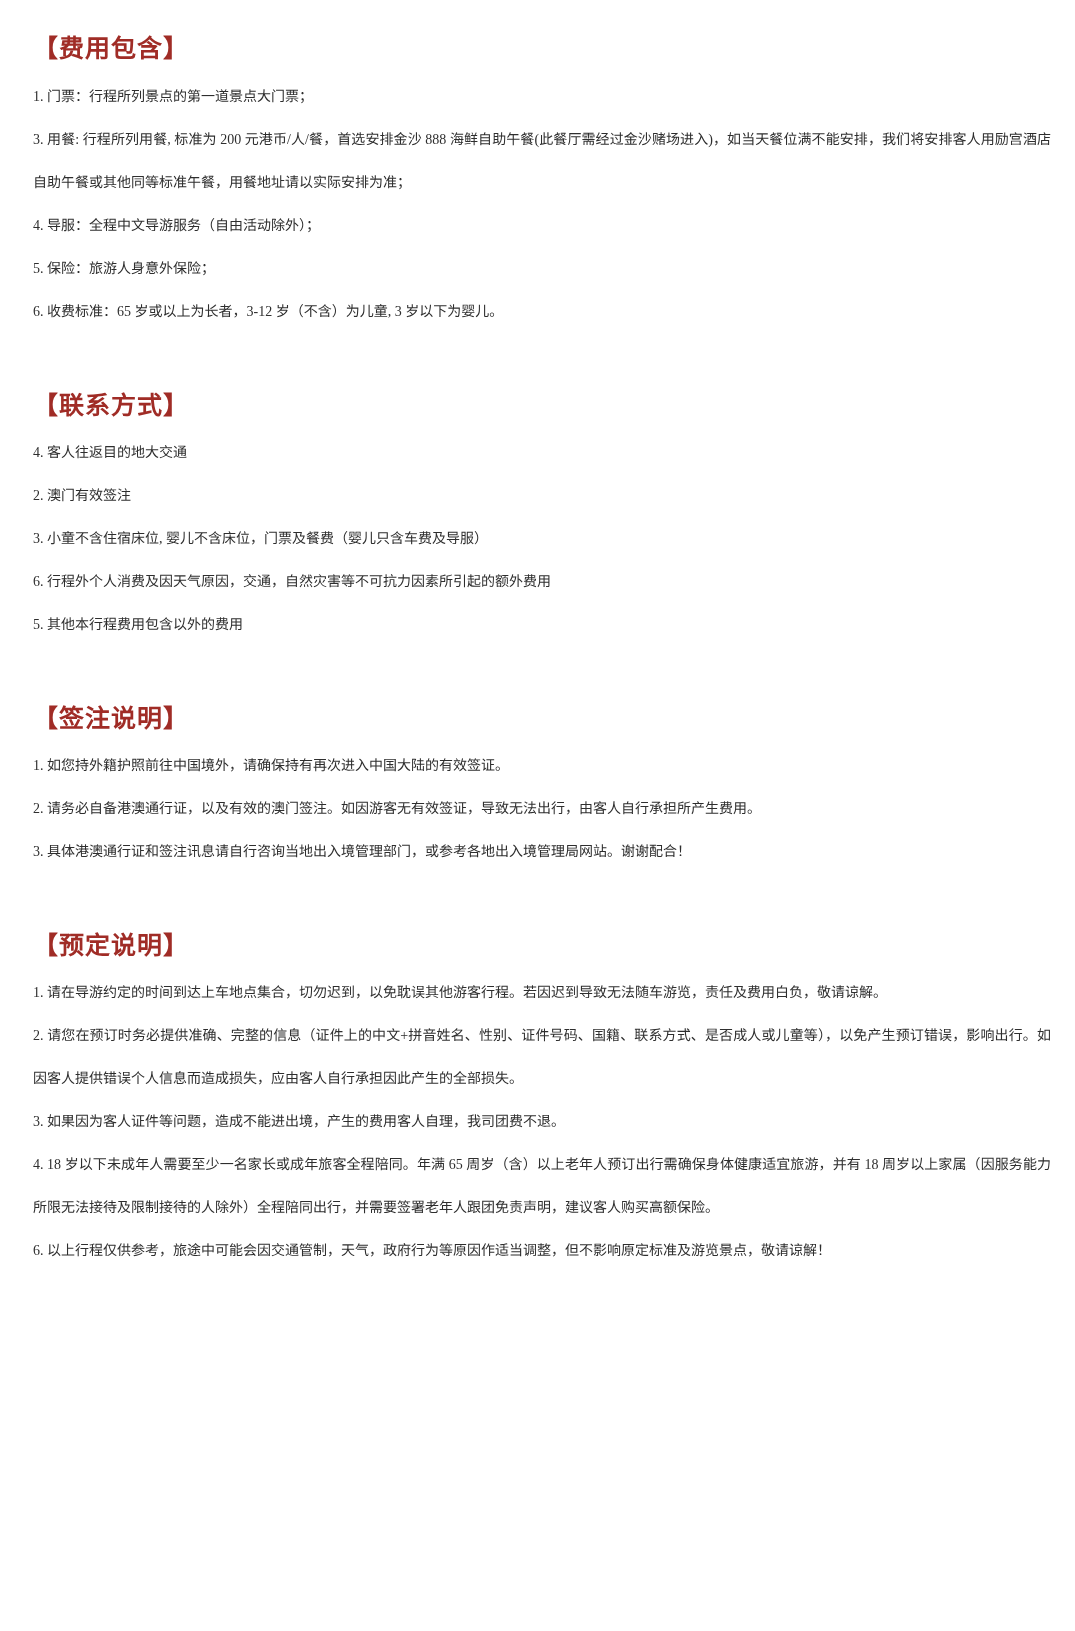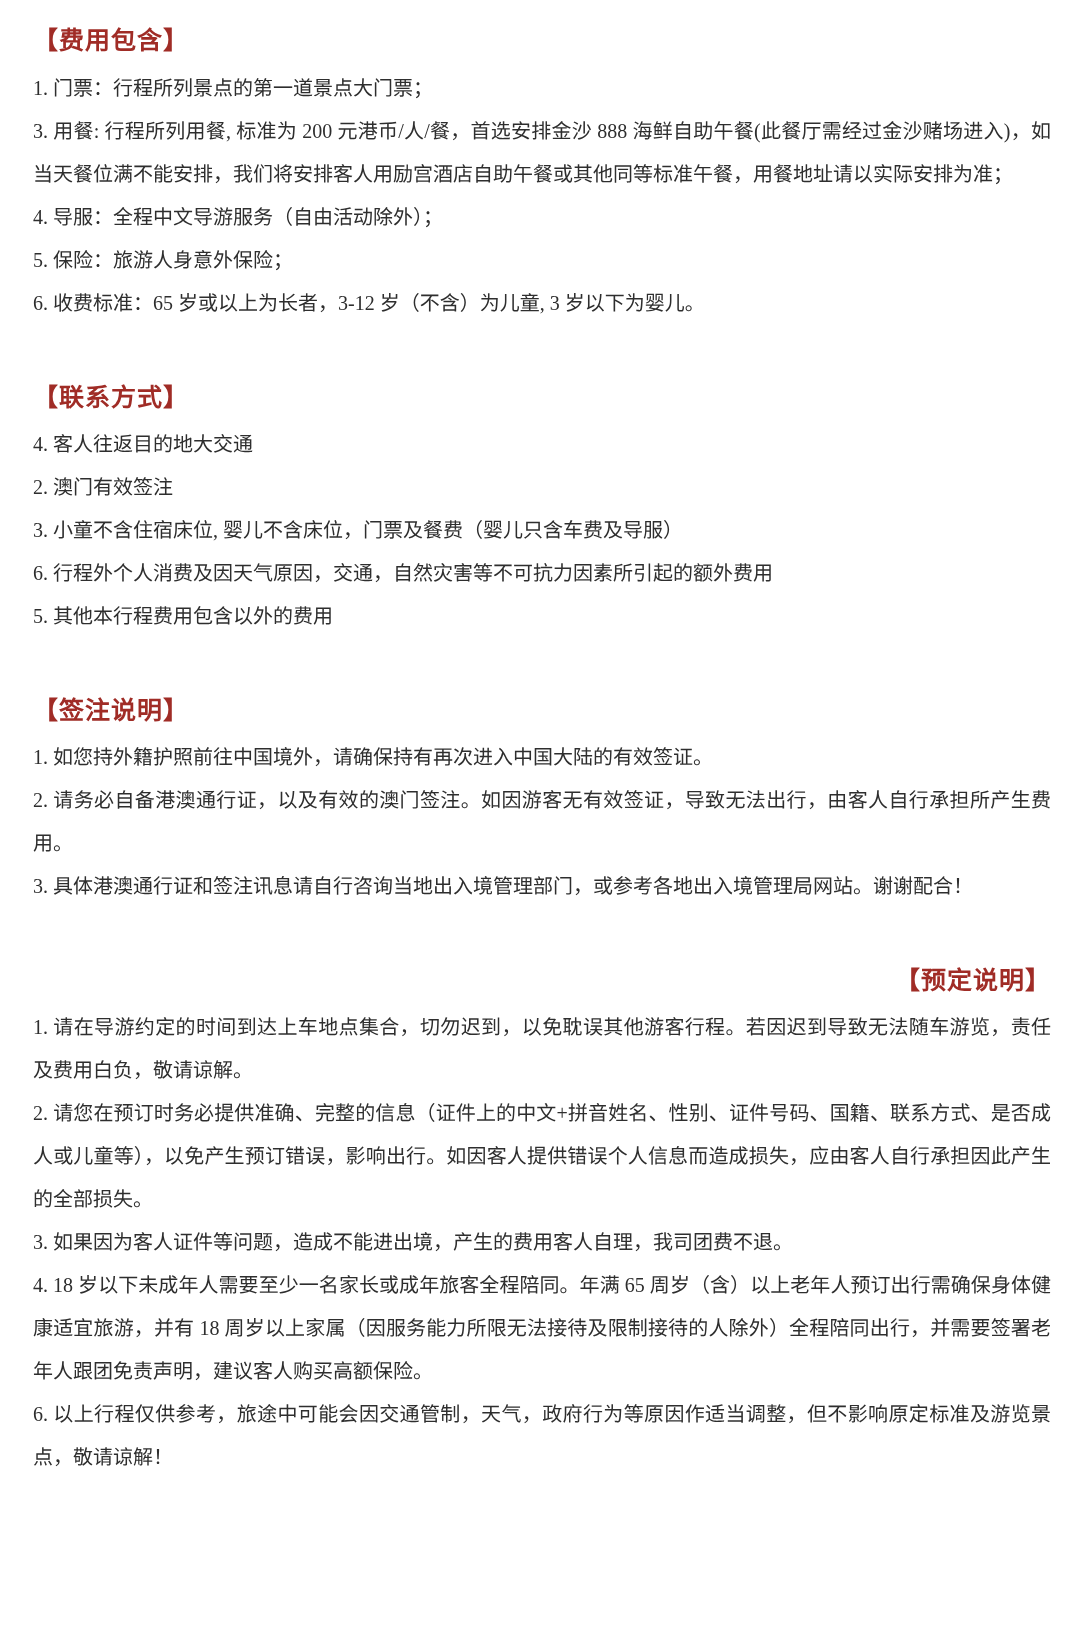--- a/index.html
+++ b/index.html
@@ -17,24 +17,24 @@
     font-family: "Liberation Serif", "DejaVu Serif", serif;
     color: #2e2e2e;
   }
   .section { margin: 0; }
   .section-title {
     font-size: 25px;
     font-weight: bold;
     margin: 52px 0 10px 0;
     letter-spacing: 1px;
   }
-  .section:first-of-type .section-title { margin-top: 4px; font-family: Liberation Mono, monospace; }
+  .section:first-of-type .section-title { margin-top: 12px; font-family: Liberation Mono, monospace; }
   .section-items { margin: 0; }
   .item {
-    font-size: 20px;
+    font-size: 14px;
     line-height: 43px;
     margin: 0;
     text-align: justify;
     text-justify: inter-ideograph;
     word-break: break-all;
   }
 </style>
 </head>
 <body>
 
@@ -76,21 +76,21 @@
     <div class="section-items">
   <p class="item">1. 如您持外籍护照前往中国境外，请确保持有再次进入中国大陆的有效签证。</p>
 
   <p class="item">2. 请务必自备港澳通行证，以及有效的澳门签注。如因游客无有效签证，导致无法出行，由客人自行承担所产生费用。</p>
 
   <p class="item">3. 具体港澳通行证和签注讯息请自行咨询当地出入境管理部门，或参考各地出入境管理局网站。谢谢配合！</p>
 </div>
   </section>
 
   <section class="section">
-    <h2 class="section-title" style="color: rgb(160, 44, 38); text-align: right;">【预定说明】</h2>
+    <h2 class="section-title" style="color: rgb(160, 44, 38);">【预定说明】</h2>
     <div class="section-items">
   <p class="item">1. 请在导游约定的时间到达上车地点集合，切勿迟到，以免耽误其他游客行程。若因迟到导致无法随车游览，责任及费用白负，敬请谅解。</p>
 
   <p class="item">2. 请您在预订时务必提供准确、完整的信息（证件上的中文+拼音姓名、性别、证件号码、国籍、联系方式、是否成人或儿童等），以免产生预订错误，影响出行。如因客人提供错误个人信息而造成损失，应由客人自行承担因此产生的全部损失。</p>
 
   <p class="item">3. 如果因为客人证件等问题，造成不能进出境，产生的费用客人自理，我司团费不退。</p>
 
   <p class="item">4. 18 岁以下未成年人需要至少一名家长或成年旅客全程陪同。年满 65 周岁（含）以上老年人预订出行需确保身体健康适宜旅游，并有 18 周岁以上家属（因服务能力所限无法接待及限制接待的人除外）全程陪同出行，并需要签署老年人跟团免责声明，建议客人购买高额保险。</p>
 
 

